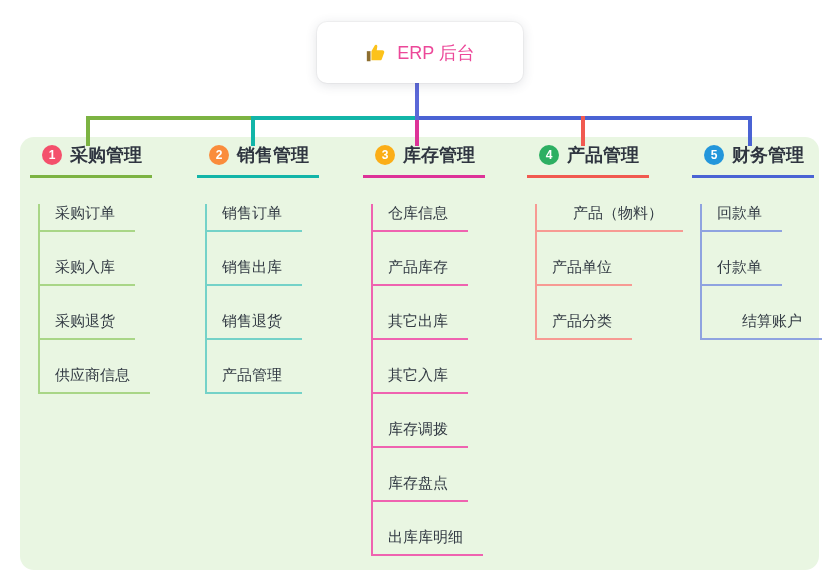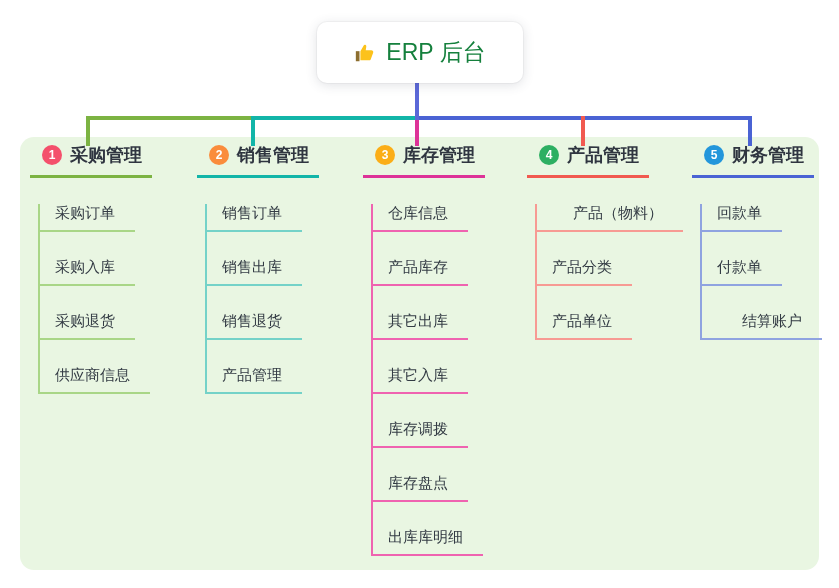--- a/index.html
+++ b/index.html
@@ -12,21 +12,21 @@
   .panel {
     position:absolute; left:20px; top:137px; width:799px; height:433px;
     background:#e9f6e2; border-radius:14px; z-index:0;
   }
   
   .root-card {
     position:absolute; left:317px; top:22px; width:206px; height:61px;
     background:#ffffff; border-radius:10px; z-index:3;
     box-shadow:0 2px 12px rgba(60,70,90,.16), 0 0 0 1px rgba(0,0,0,.03);
     display:flex; align-items:center; justify-content:center; gap:10px;
-    font-size:23px; font-weight:500; color:#15803d;
+    font-size:18px; font-weight:500; color:#ec4899;
   }
   .root-card svg { display:block; }
   
   .trunk, .hseg, .vdrop { position:absolute; z-index:1; }
   .hseg  { top:116px; height:4px; }
   .vdrop { top:116px; height:30px; width:4px; }
   .trunk { left:415px; top:83px; width:4px; height:37px; z-index:2; }
   
   .branch { position:absolute; top:143px; z-index:2; }
   .btitle {
@@ -117,22 +117,22 @@
     </div>
   </div>
 
   <div class="branch" style="left:527px;">
     <div class="btitle" style="border-bottom-color: rgb(241, 90, 80);">
       <span class="badge" style="background-color: rgb(45, 175, 98);">4</span>
       <span>产品管理</span>
     </div>
     <div class="kids" style="border-left-color: rgb(247, 154, 147);">
       <div class="child" style="border-bottom-color: rgb(247, 154, 147); padding-left: 36px;">产品（物料）</div>
+      <div class="child" style="border-bottom-color: rgb(247, 154, 147);">产品单位</div>
       <div class="child" style="border-bottom-color: rgb(247, 154, 147);">产品分类</div>
-      <div class="child" style="border-bottom-color: rgb(247, 154, 147);">产品单位</div>
     </div>
   </div>
 
   <div class="branch" style="left:692px;">
     <div class="btitle" style="border-bottom-color: rgb(74, 99, 212);">
       <span class="badge" style="background-color: rgb(35, 150, 219);">5</span>
       <span>财务管理</span>
     </div>
     <div class="kids" style="border-left-color: rgb(143, 163, 224);">
       <div class="child" style="border-bottom-color: rgb(143, 163, 224);">回款单</div>

